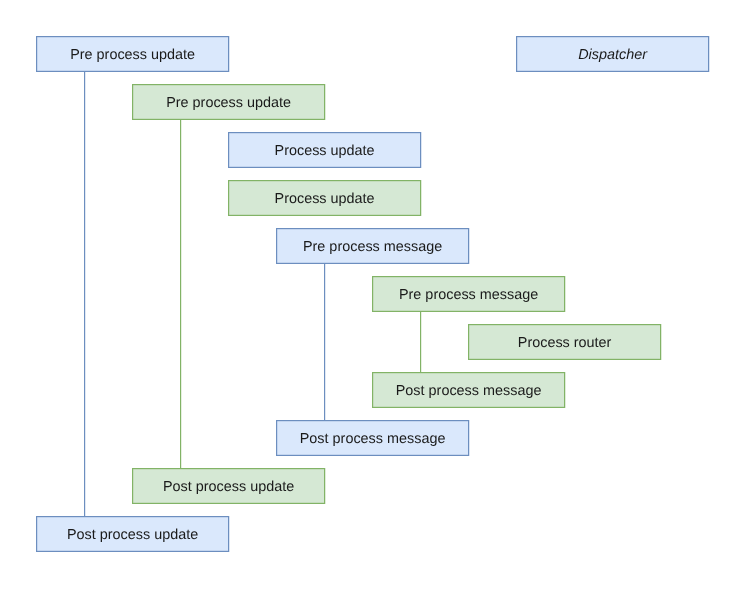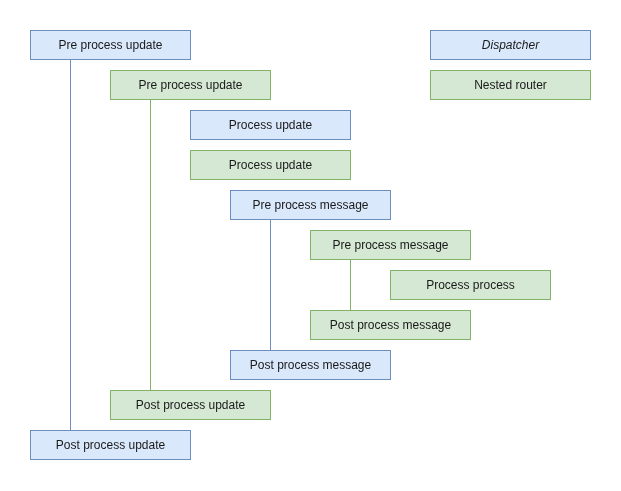--- a/index.html
+++ b/index.html
@@ -55,22 +55,21 @@
   <div class="edge green" style="left: 150px; top: 100px; width: 1px; height: 290px;"></div>
   <div class="edge blue" style="left: 270px; top: 220px; width: 1px; height: 130px;"></div>
   <div class="edge green" style="left: 350px; top: 260px; width: 1px; height: 50px;"></div>
 
   <div class="node blue" style="left: 30px; top: 30px; width: 161px; height: 30px;">Pre process update</div>
   <div class="node green" style="left: 110px; top: 70px; width: 161px; height: 30px;">Pre process update</div>
   <div class="node blue" style="left: 190px; top: 110px; width: 161px; height: 30px;">Process update</div>
   <div class="node green" style="left: 190px; top: 150px; width: 161px; height: 30px;">Process update</div>
   <div class="node blue" style="left: 230px; top: 190px; width: 161px; height: 30px;">Pre process message</div>
   <div class="node green" style="left: 310px; top: 230px; width: 161px; height: 30px;">Pre process message</div>
-  <div class="node green" style="left: 390px; top: 270px; width: 161px; height: 30px;">Process process</div>
+  <div class="node green" style="left: 390px; top: 270px; width: 161px; height: 30px;">Process router</div>
   <div class="node green" style="left: 310px; top: 310px; width: 161px; height: 30px;">Post process message</div>
   <div class="node blue" style="left: 230px; top: 350px; width: 161px; height: 30px;">Post process message</div>
   <div class="node green" style="left: 110px; top: 390px; width: 161px; height: 30px;">Post process update</div>
   <div class="node blue" style="left: 30px; top: 430px; width: 161px; height: 30px;">Post process update</div>
 
   <div class="node blue" style="left: 430px; top: 30px; width: 161px; height: 30px; font-style: italic;">Dispatcher</div>
-  <div class="node green" style="left: 430px; top: 70px; width: 161px; height: 30px;">Nested router</div>
 
 </div>
 
 </body></html>

